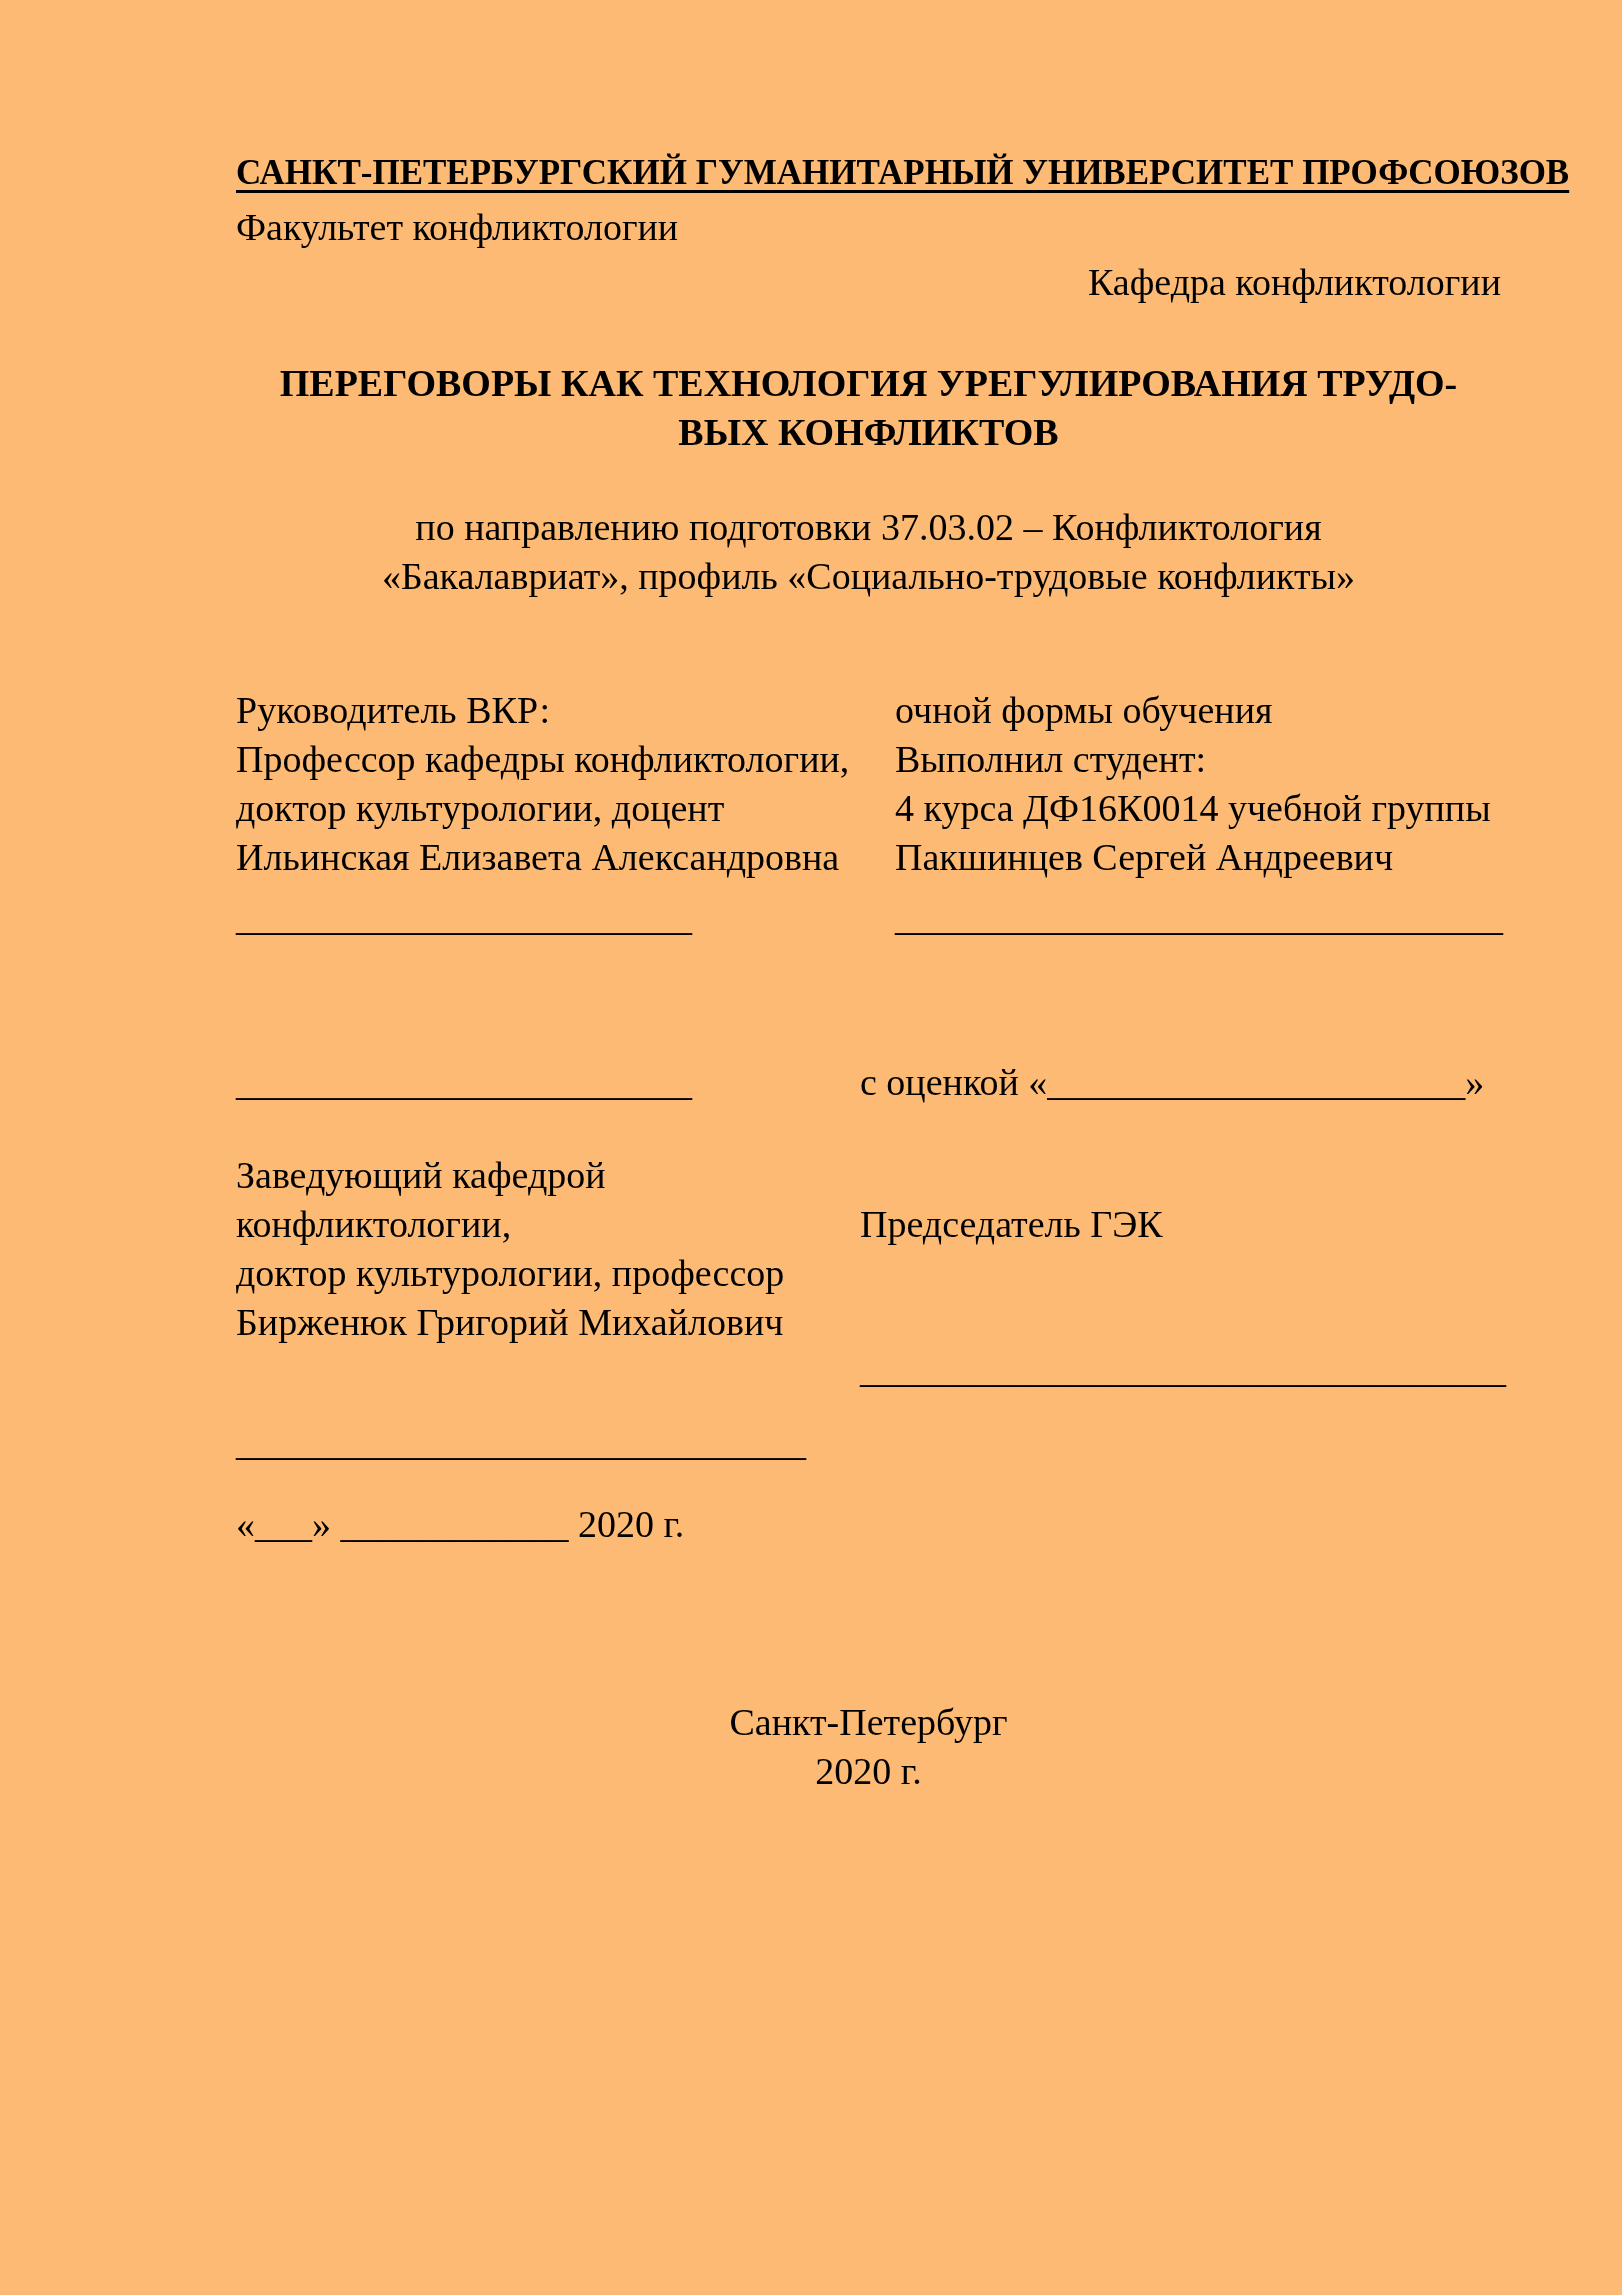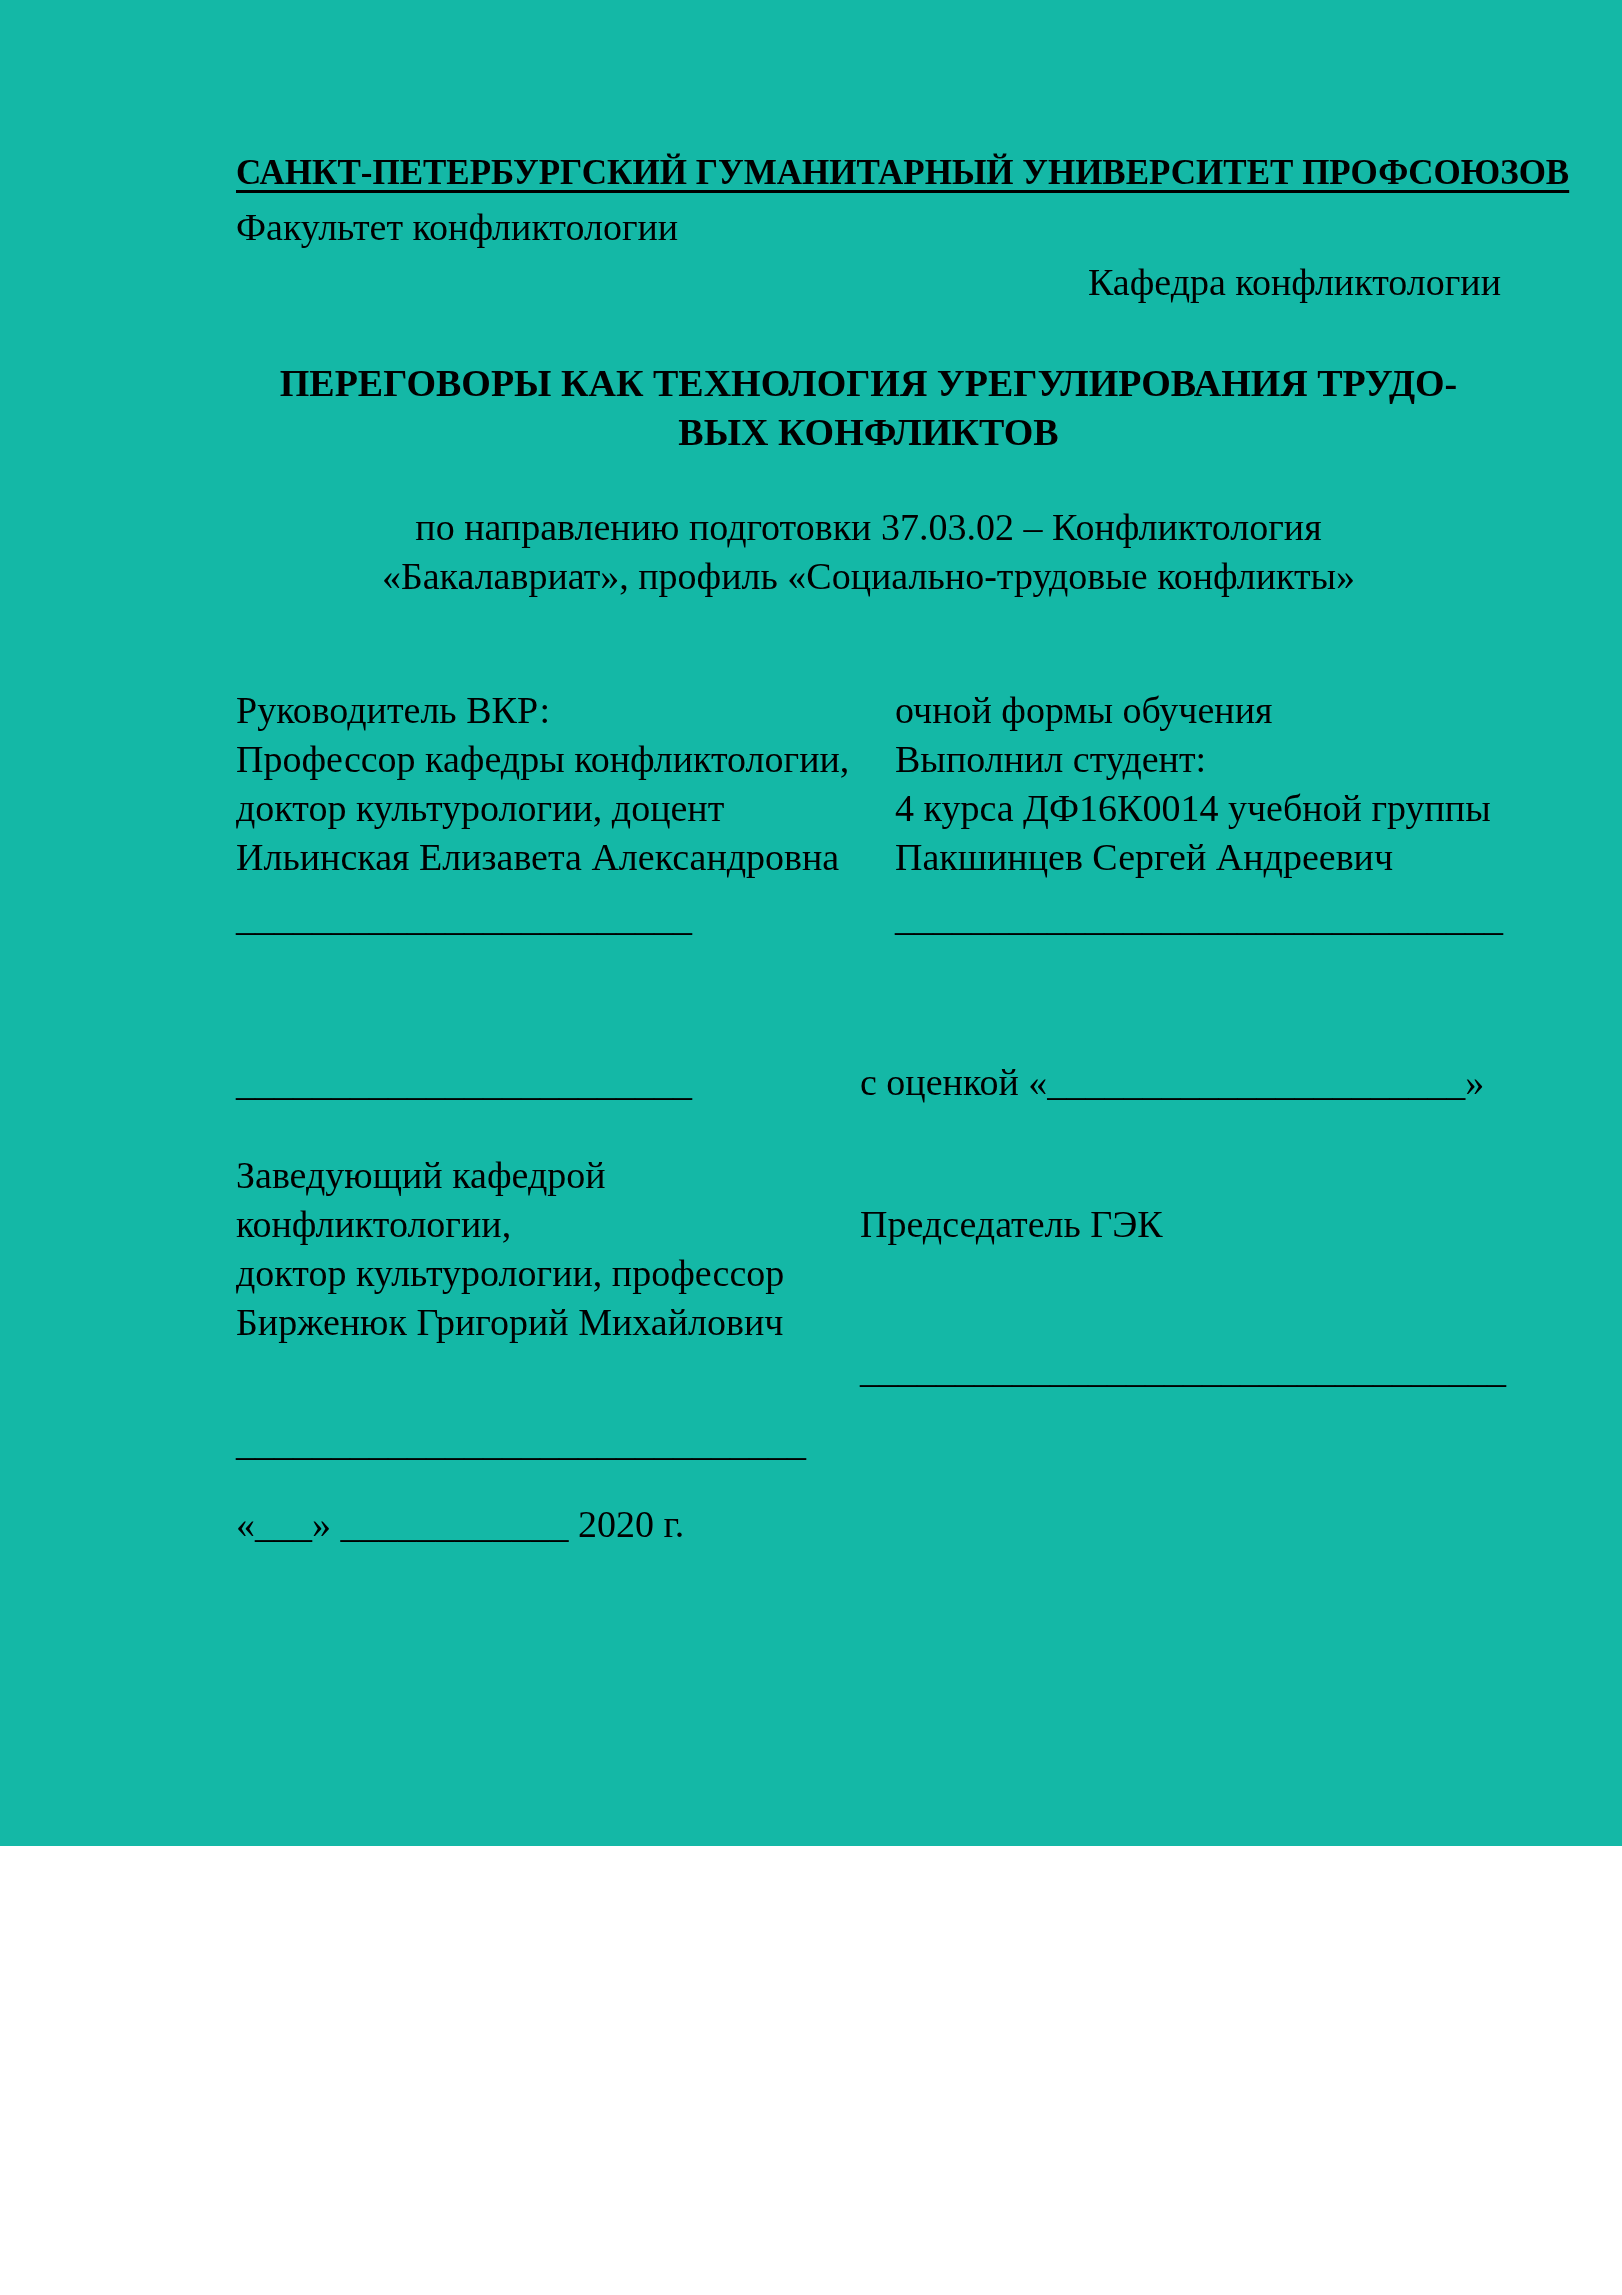--- a/index.html
+++ b/index.html
@@ -3,22 +3,22 @@
 <meta charset="utf-8">
 <style>
   html, body {
     margin: 0;
     padding: 0;
     background: #ffffff;
   }
   .page {
     position: relative;
     width: 1623px;
-    height: 1846px;
-    background: #14b8a6;
+    height: 2295px;
+    background: #fdba74;
     color: #000000;
     font-family: "Liberation Serif", "DejaVu Serif", serif;
     font-size: 38px;
     line-height: 49px;
     box-sizing: border-box;
     padding: 145px 122px 0 236px;
     overflow: hidden;
   }
   .header-block {
     line-height: 55px;
@@ -136,15 +136,19 @@
       <div class="sig-line sig-gap-head">______________________________</div>
     </div>
     <div class="col-right-wide">
       <div class="chairman-label">Председатель ГЭК</div>
       <div class="sig-line sig-gap-chair">__________________________________</div>
     </div>
   </div>
 
   <div class="date-line">«___» ____________ 2020 г.</div>
 
+  <div class="footer">
+    <div>Санкт-Петербург</div>
+    <div>2020 г.</div>
+  </div>
 
 </div>
 
 
 </body></html>

